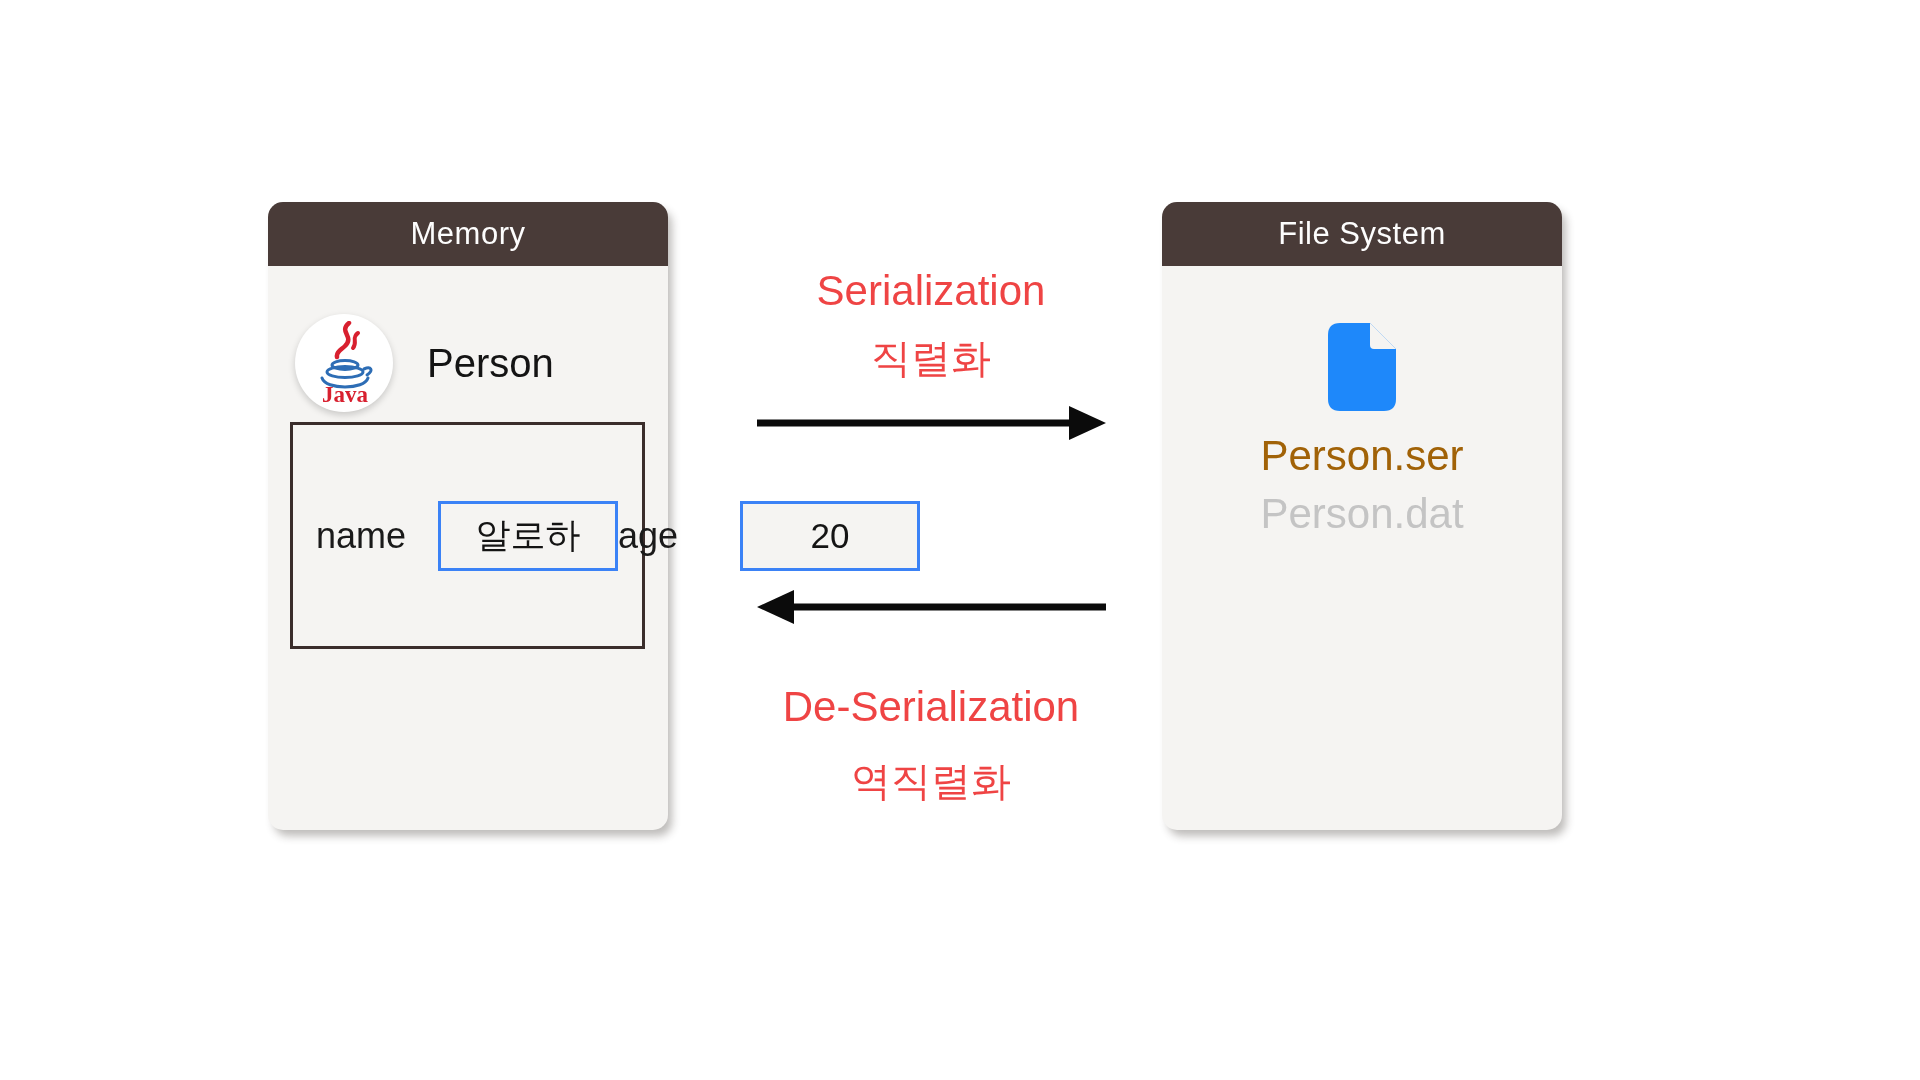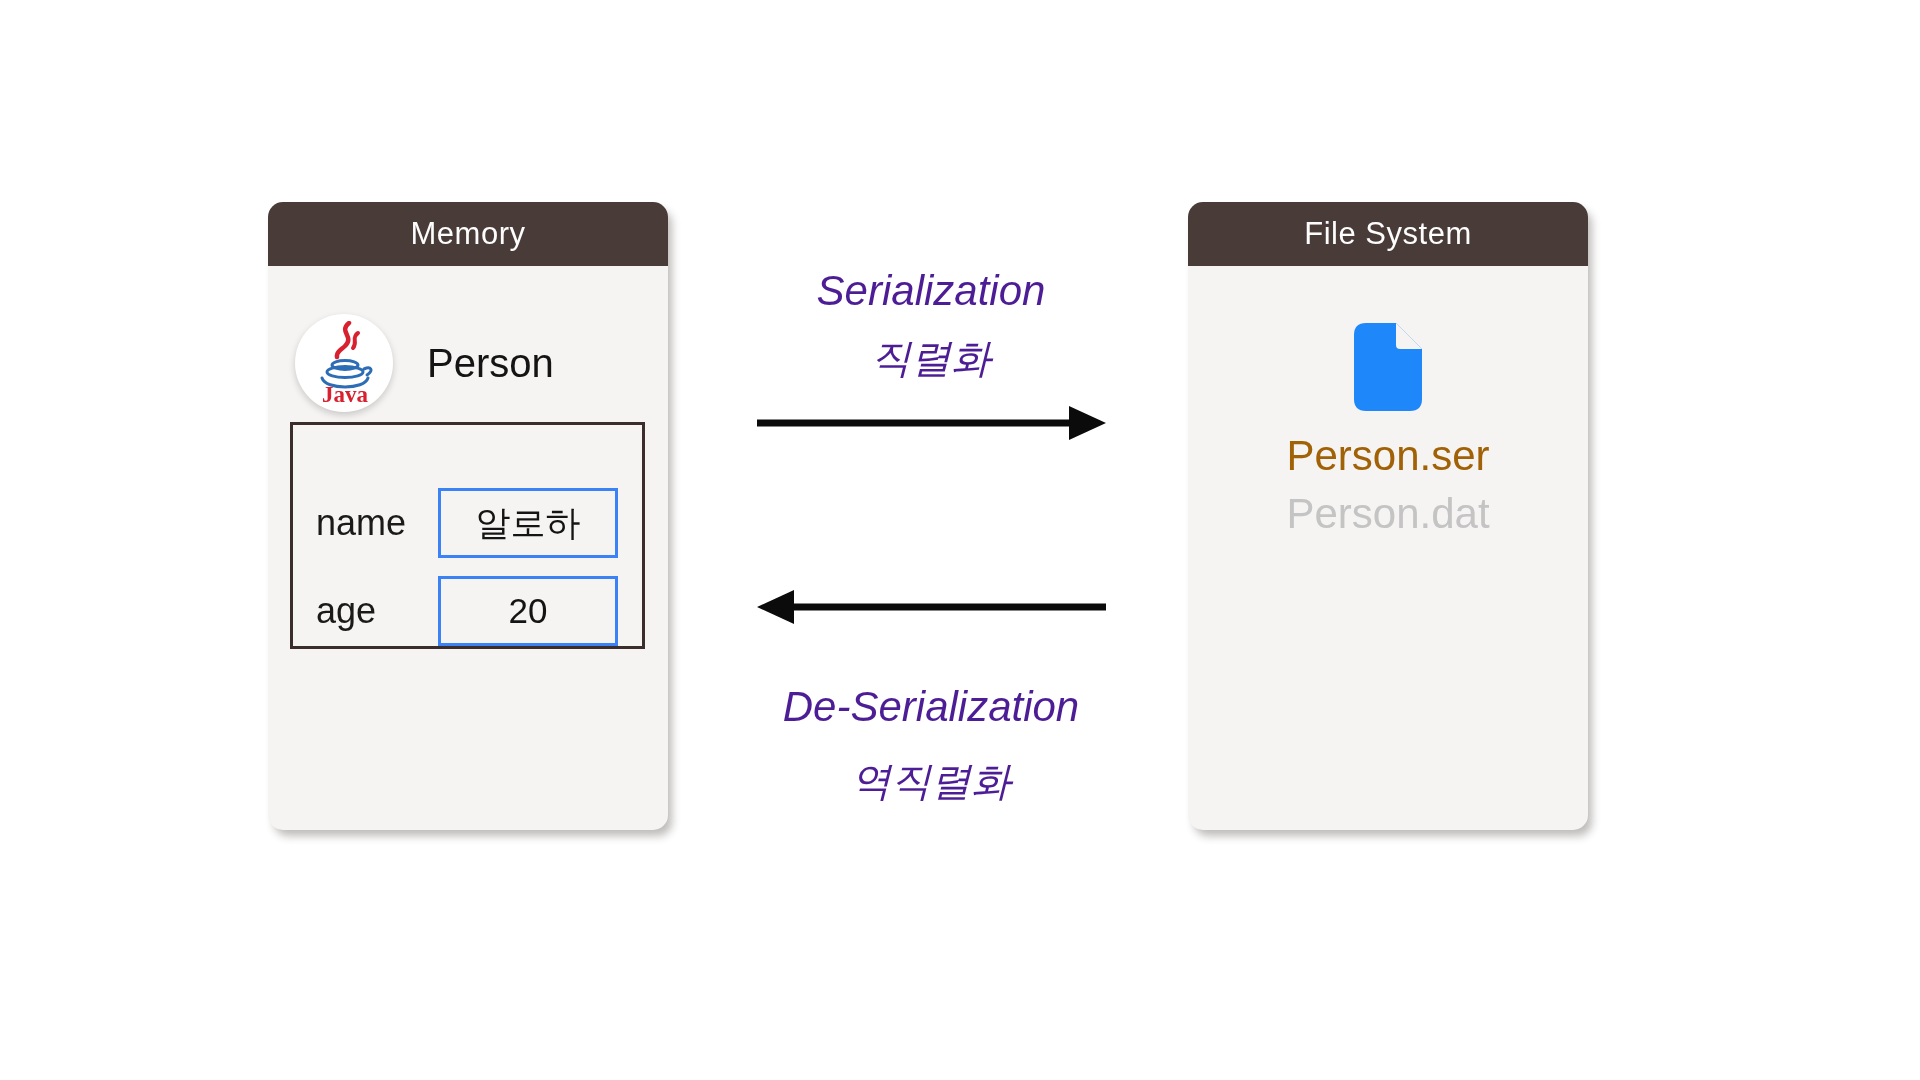--- a/index.html
+++ b/index.html
@@ -18,21 +18,21 @@
   .card {
     position: absolute;
     top: 202px;
     width: 400px;
     height: 628px;
     background: #f5f4f2;
     border-radius: 15px;
     box-shadow: 5px 7px 9px -1px rgba(40, 32, 28, 0.30);
   }
   .card.memory-card { left: 268px; }
-  .card.fs-card     { left: 1188px; }
+  .card.fs-card     { left: 1162px; }
 
   .card-header {
     height: 64px;
     background: #493b38;
     border-radius: 15px 15px 0 0;
     display: flex;
     align-items: center;
     justify-content: center;
     color: #fdfdfd;
     font-size: 31px;
@@ -64,23 +64,22 @@
   .class-name { font-size: 40px; color: #141414; }
 
   .object-table {
     position: absolute;
     left: 22px;
     top: 156px;
     width: 355px;
     height: 227px;
     border: 3px solid #3a2d2b;
     display: flex;
-    flex-direction: column;
-    justify-content: flex-end;
-    gap: 18px;
+    flex-direction: row;
+    justify-content: flex-start;
     padding-left: 23px;
   }
   .field-row { display: flex; align-items: center; }
   .field-label {
     width: 122px;
     font-size: 36px;
     color: #1a1a1a;
   }
   .field-value-box {
     width: 180px;
@@ -93,24 +92,23 @@
     font-size: 35px;
     color: #141414;
   }
 
   
   .flow-label {
     position: absolute;
     left: 681px;
     width: 500px;
     text-align: center;
-    color: #4c1d95;
+    color: #ef4444;
     line-height: 48px;
     white-space: nowrap;
-    font-style: italic;
   }
   .flow-label.en { font-size: 42px; }
   .flow-label.ko { font-size: 40px; }
   .serialize-en   { top: 267px; }
   .serialize-ko   { top: 334px; }
   .deserialize-en { top: 683px; }
   .deserialize-ko { top: 757px; }
 
   .arrow-svg { position: absolute; width: 350px; height: 40px; }
   .arrow-right { left: 757px; top: 403px; }

